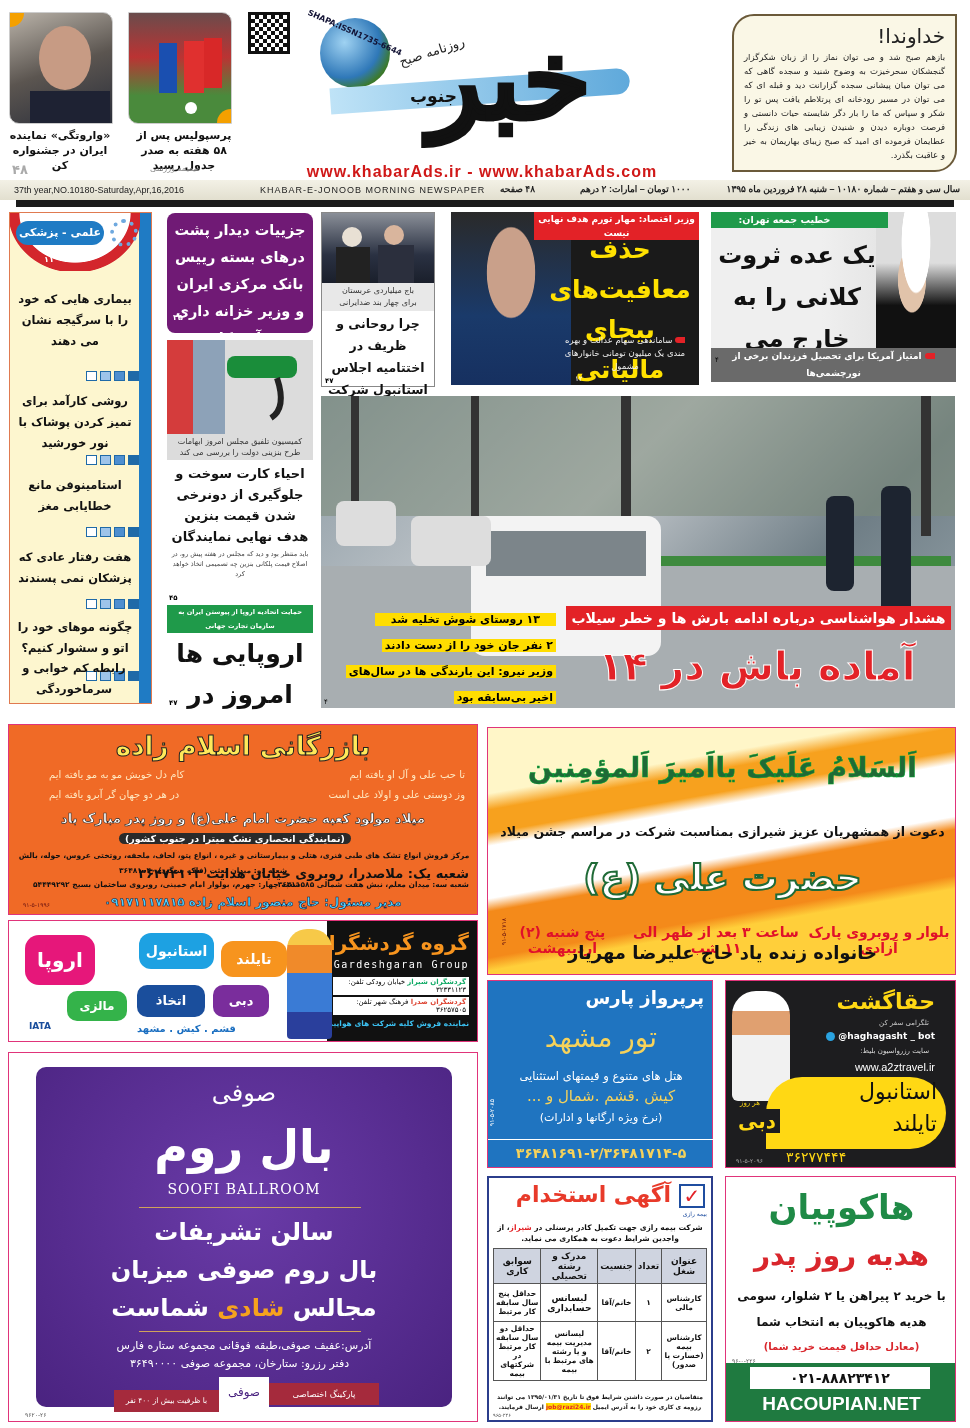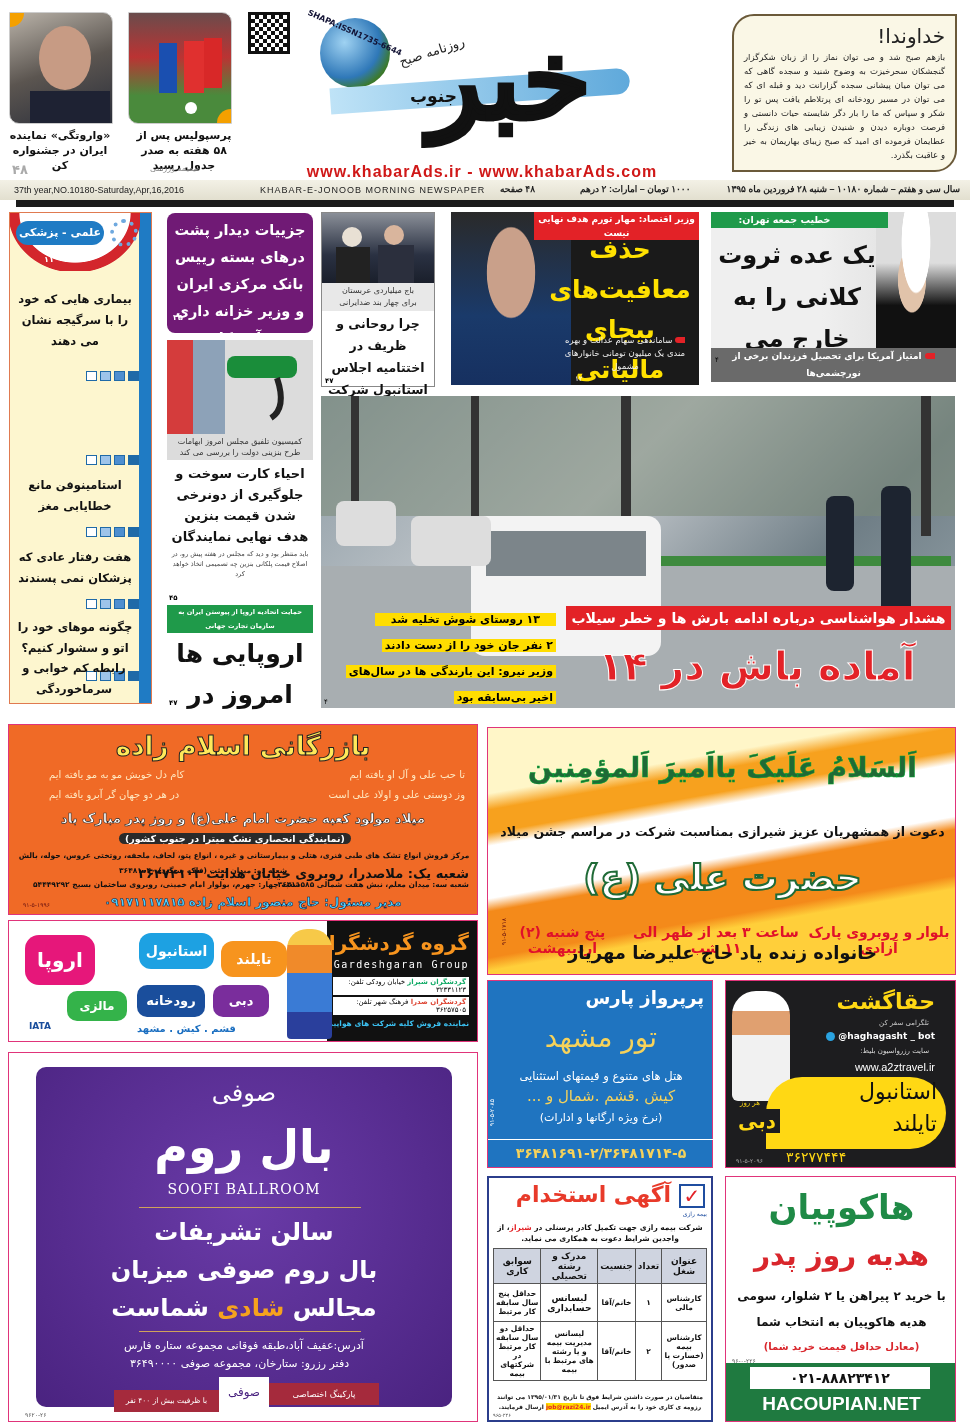--- a/index.html
+++ b/index.html
@@ -93,20 +93,21 @@
   <div class="abs" style="left:100px;top:6px;width:28px;height:28px;border-radius:50%;border:4px dotted #6fa9df"></div>
   <div class="abs" style="left:34px;top:42px;font-size:8px;color:#fff;font-weight:bold">۱۱</div>
 
   <div class="abs rtl litem" style="left:4px;top:76px;width:122px">بیماری هایی که خود را با سرگیجه نشان می دهند</div>
   <div class="abs dots" style="left:76px;top:158px">
       <span style="background:#fff"></span>
       <span style="background:#9ec4ea"></span>
       <span style="background:#4e8fd0"></span>
       <span style="background:#1f6aa8"></span>
     </div>
+  <div class="abs rtl litem" style="left:4px;top:178px;width:122px">روشی کارآمد برای تمیز کردن پوشاک با نور خورشید</div>
   <div class="abs dots" style="left:76px;top:242px">
       <span style="background:#fff"></span>
       <span style="background:#9ec4ea"></span>
       <span style="background:#4e8fd0"></span>
       <span style="background:#1f6aa8"></span>
     </div>
   <div class="abs rtl litem" style="left:4px;top:262px;width:122px">استامینوفن مانع خطایابی مغز</div>
   <div class="abs dots" style="left:76px;top:314px">
       <span style="background:#fff"></span>
       <span style="background:#9ec4ea"></span>
@@ -257,21 +258,21 @@
   </div>
   <div class="abs" style="right:8px;top:76px;width:136px;height:18px;background:#fff;font-size:7px;direction:rtl;padding:1px 3px">
     <b style="color:#d43">گردشگران صدرا</b> <span>فرهنگ شهر</span> <span>تلفن: ۳۶۲۵۷۵۰۵</span>
   </div>
   <div class="abs rtl" style="right:8px;top:98px;font-size:7.5px;color:#3cc0f0;font-weight:bold">نماینده فروش کلیه شرکت های هواپیمایی</div>
   <div class="abs" style="left:278px;top:8px;width:45px;height:110px;background:linear-gradient(#f7c948 0 15%,#f08a2a 15% 40%,#3a7bd5 40% 75%,#2a3f9c 75%);border-radius:20px 20px 4px 4px"></div>
   <div class="abs rtl" style="left:16px;top:14px;width:70px;height:50px;line-height:50px;background:#e6177a;color:#fff;font-size:20px;font-weight:bold;border-radius:14px">اروپا</div>
   <div class="abs rtl" style="left:130px;top:12px;width:75px;height:36px;line-height:36px;background:#1da1e2;color:#fff;font-size:14px;font-weight:bold;border-radius:12px">استانبول</div>
   <div class="abs rtl" style="left:212px;top:20px;width:66px;height:36px;line-height:36px;background:#f7941e;color:#fff;font-size:14px;font-weight:bold;border-radius:12px">تایلند</div>
   <div class="abs rtl" style="left:58px;top:70px;width:60px;height:30px;line-height:30px;background:#34b34a;color:#fff;font-size:12px;font-weight:bold;border-radius:10px">مالزی</div>
-  <div class="abs rtl" style="left:128px;top:64px;width:68px;height:32px;line-height:32px;background:#1a4e9c;color:#fff;font-size:13px;font-weight:bold;border-radius:10px">رودخانه</div>
+  <div class="abs rtl" style="left:128px;top:64px;width:68px;height:32px;line-height:32px;background:#1a4e9c;color:#fff;font-size:13px;font-weight:bold;border-radius:10px">اتخاذ</div>
   <div class="abs rtl" style="left:204px;top:64px;width:56px;height:32px;line-height:32px;background:#7a2d9c;color:#fff;font-size:13px;font-weight:bold;border-radius:10px">دبی</div>
   <div class="abs rtl" style="left:128px;top:102px;font-size:10px;font-weight:bold;color:#1a6ec0">قشم . کیش . مشهد</div>
   <div class="abs" style="left:20px;top:100px;font-size:9px;font-weight:bold;color:#1a4e9c">IATA</div>
 </div>
 
 <div class="abs ad" style="left:487px;top:980px;width:226px;height:188px;background:#1f74c0;color:#fff">
   <div class="abs rtl" style="right:8px;top:6px;font-size:18px;font-weight:bold">پرپرواز پارس</div>
   <div class="abs rtl" style="left:0;top:34px;width:226px;font-size:28px;color:#f6d25a;line-height:46px">تور مشهد</div>
   <div class="abs rtl" style="left:0;top:88px;width:226px;font-size:11.5px">هتل های متنوع و قیمتهای استثنایی</div>
   <div class="abs rtl" style="left:0;top:106px;width:226px;font-size:15px;color:#f6d25a">کیش .قشم .شمال و ...</div>
@@ -304,21 +305,21 @@
   <div class="abs rtl" style="left:27px;top:26px;width:416px;font-size:24px;color:#fff;font-family:'DejaVu Serif',serif">صوفی</div>
   <div class="abs rtl" style="left:27px;top:62px;width:416px;font-size:46px;color:#fff;font-weight:bold;line-height:64px">بال روم</div>
   <div class="abs" style="left:27px;top:128px;width:416px;text-align:center;font-size:14px;color:#fff;font-family:'DejaVu Serif',serif;letter-spacing:1px">SOOFI BALLROOM</div>
   <div class="abs" style="left:130px;top:154px;width:222px;height:1px;background:#d1a25a"></div>
   <div class="abs rtl" style="left:27px;top:160px;width:416px;font-size:24px;font-weight:bold;color:#fff;line-height:38px">سالن تشریفات</div>
   <div class="abs rtl" style="left:27px;top:198px;width:416px;font-size:24px;font-weight:bold;color:#fff;line-height:38px">بال روم صوفی میزبان</div>
   <div class="abs rtl" style="left:27px;top:236px;width:416px;font-size:24px;font-weight:bold;color:#fff;line-height:38px">
     <span>مجالس</span> <span style="color:#f6a21e">شادی</span> <span>شماست</span>
   </div>
   <div class="abs" style="left:130px;top:278px;width:222px;height:1px;background:#d1a25a"></div>
-  <div class="abs rtl" style="left:27px;top:286px;width:416px;font-size:11px;color:#fff">آدرس:عفیف آباد،طبقه فوقانی مجموعه ستاره فارس</div>
+  <div class="abs rtl" style="left:27px;top:286px;width:416px;font-size:11px;color:#fff">آدرس:عفیف صوفی،طبقه فوقانی مجموعه ستاره فارس</div>
   <div class="abs rtl" style="left:27px;top:304px;width:407px;font-size:11px;color:#fff">دفتر رزرو: ستارخان، مجموعه صوفی ۳۶۴۹۰۰۰۰</div>
   <div class="abs rtl" style="left:260px;top:330px;width:110px;height:22px;line-height:22px;background:#a52a3c;color:#fff;font-size:8.5px">پارکینگ اختصاصی</div>
   <div class="abs rtl" style="left:210px;top:324px;width:50px;height:30px;line-height:30px;background:#fff;color:#4a2380;font-size:12px">صوفی</div>
   <div class="abs rtl" style="left:105px;top:337px;width:105px;height:22px;line-height:22px;background:#a52a3c;color:#fff;font-size:7.5px">با ظرفیت بیش از ۴۰۰ نفر</div>
   <div class="abs" style="left:16px;top:358px;font-size:6px;color:#555">۹۶۲۰-۲۶</div>
 </div>
 
 <div class="abs ad" style="left:487px;top:1176px;width:226px;height:246px;background:#fff;border:2px solid #2b3e8c">
   <div class="abs" style="right:6px;top:6px;width:26px;height:24px;border:2px solid #1f4ea0;color:#e32227;font-size:20px;line-height:20px;text-align:center;font-weight:bold">✓</div>
   <div class="abs rtl" style="right:4px;top:32px;font-size:6px;color:#1f4ea0">بیمه رازی</div>

